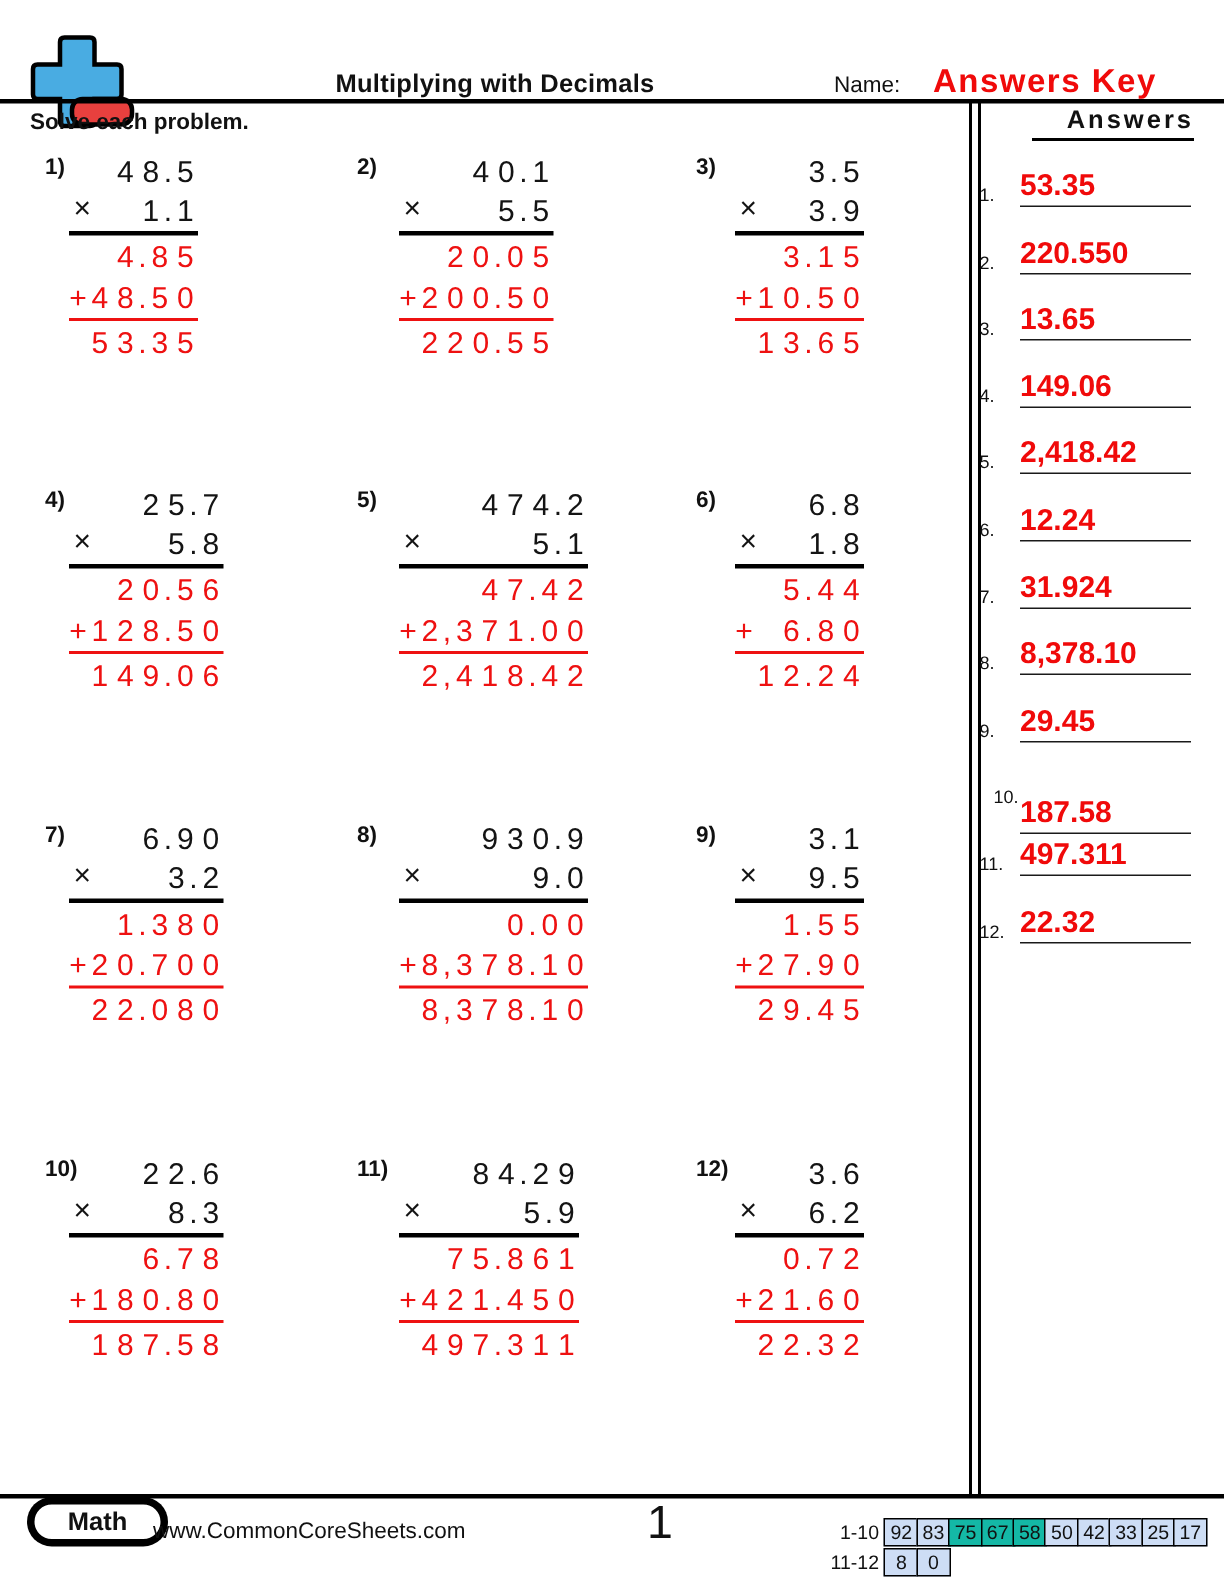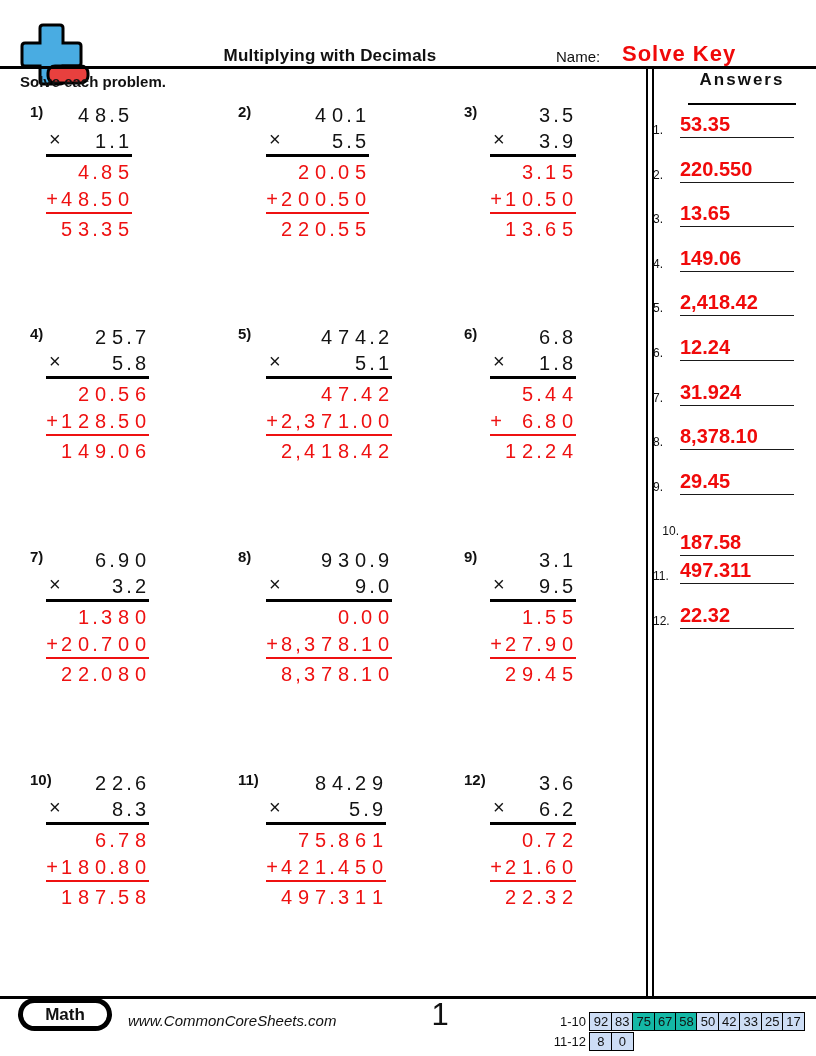--- a/index.html
+++ b/index.html
@@ -11,57 +11,57 @@
   .abs{position:absolute;}
   
   .page-title{left:180px;top:46px;width:300px;text-align:center;font-size:17px;font-weight:600;letter-spacing:.2px;}
   .name-label{left:556px;top:48px;font-size:15px;}
   .name-value{left:622px;top:41px;font-size:22px;font-weight:bold;color:var(--accent-red);letter-spacing:1px;}
   .header-rule{left:0;top:66px;width:816px;height:3px;background:#000;}
   .instruction{left:20px;top:73px;font-size:15px;font-weight:bold;}
   
   .separator{left:646px;top:68px;height:929px;width:8px;border-left:2px solid #000;border-right:2px solid #000;box-sizing:border-box;}
   
-  .answers-title{left:688px;top:70px;width:108px;text-align:center;font-size:17px;font-weight:bold;letter-spacing:2px;border-bottom:2px solid #000;padding-bottom:13px;}
+  .answers-title{left:688px;top:70px;width:108px;text-align:right;font-size:17px;font-weight:bold;letter-spacing:2px;border-bottom:2px solid #000;padding-bottom:2px;}
   .ans-item{position:absolute;left:680px;width:114px;height:27px;border-bottom:1.6px solid #1a1a1a;display:flex;justify-content:flex-start;align-items:flex-end;}
   .ans-item .val{font-size:20px;font-weight:bold;color:var(--accent-red);white-space:nowrap;line-height:1;padding-bottom:3px;}
   .ans-num{position:absolute;left:653px;width:26px;font-size:12px;color:#111;}
   
   .prob-num{position:absolute;font-size:15px;font-weight:bold;}
   .prob{position:absolute;}
   .pline{display:flex;justify-content:flex-end;align-items:flex-end;height:26px;position:relative;box-sizing:border-box;}
   .c{display:inline-block;text-align:center;font-size:20px;line-height:21px;}
   .d{width:17px;}.n{width:6px;}.p{width:12px;}.s{width:17px;}
   .blk{color:#141414;}
   .red{color:var(--work-red);}
   .mline{border-bottom:3px solid #000;padding-bottom:2px;height:31px;}
   .p2line{border-bottom:2.4px solid var(--work-red);padding-bottom:2px;height:31px;}
   .times{position:absolute;left:3px;bottom:4px;font-size:20px;line-height:21px;}
   
   .footer-rule{left:0;top:996px;width:816px;height:2.5px;background:#000;}
   .math-badge{left:18px;top:998px;width:94px;height:33px;background:#000;border-radius:17px;}
   .math-badge .pill{position:absolute;left:3px;top:3px;right:3px;bottom:3px;background:#fff;border:2px solid #000;border-radius:14px;display:flex;align-items:center;justify-content:center;font-size:17px;font-weight:bold;}
-  .website{left:128px;top:1012px;font-size:15px;font-style:italic;}
+  .website{left:102px;top:1012px;font-size:15px;}
   .page-num{left:400px;top:997px;width:80px;text-align:center;font-size:31px;}
   .score-row{position:absolute;display:flex;align-items:stretch;margin-top:17px;}
   .score-label{width:56px;text-align:right;padding-right:5px;font-size:13px;display:flex;align-items:center;justify-content:flex-end;}
   .score-cell{width:21px;height:17px;border:1.6px solid #000;margin-left:-1.6px;box-sizing:content-box;display:flex;align-items:center;justify-content:center;font-size:13px;background:#14b8a6;}
   .score-cell.hl{background:var(--cell-blue);}
 </style>
 </head>
 <body style="--work-red: #ee1111; --accent-red: #f00a0a; --cell-blue: #cdddf5;">
 
 <svg class="abs" style="left:18px;top:22px" width="74" height="64" viewBox="0 0 74 64">
   <path d="M25,3 h17 q3,0 3,3 v15 h15 q3,0 3,3 v17 q0,3 -3,3 h-15 v15 q0,3 -3,3 h-17 q-3,0 -3,-3 v-15 h-15 q-3,0 -3,-3 v-17 q0,-3 3,-3 h15 v-15 q0,-3 3,-3 z" fill="#49ace2" stroke="#000" stroke-width="3"></path>
   <rect x="30" y="44" width="40" height="17" rx="7" fill="#e8403e" stroke="#000" stroke-width="3"></rect>
 </svg>
 
 <div class="abs page-title">Multiplying with Decimals</div>
 <div class="abs name-label">Name:</div>
-<div class="abs name-value">Solve Key</div>
+<div class="abs name-value">Answers Key</div>
 <div class="abs header-rule"></div>
 <div class="abs instruction">Solve each problem.</div>
 
 <div class="abs separator"></div>
 
 <div class="abs answers-title">Answers</div>
 <div id="answers-layer">
     <div class="abs ans-num" style="top: 123px;">1.</div>
     <div class="ans-item" style="top: 110px;">
       <span class="val">53.35</span>

